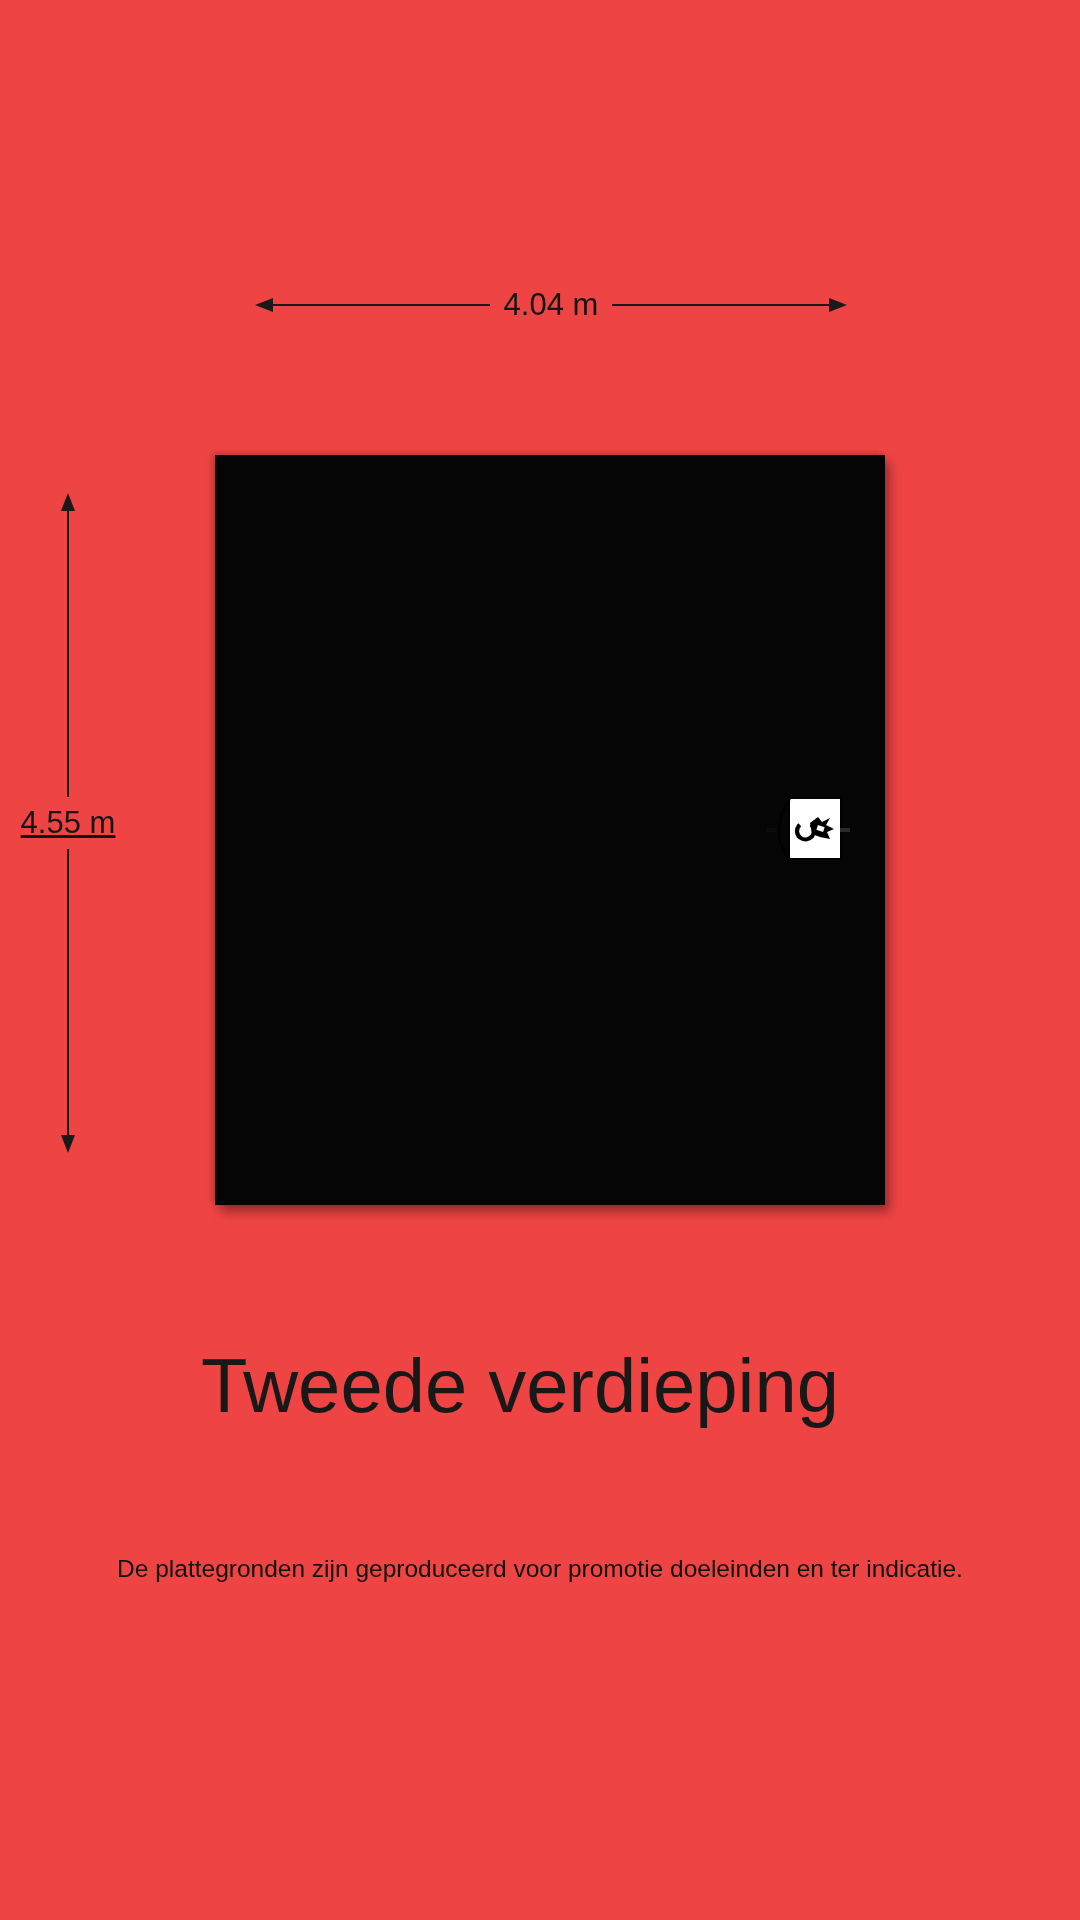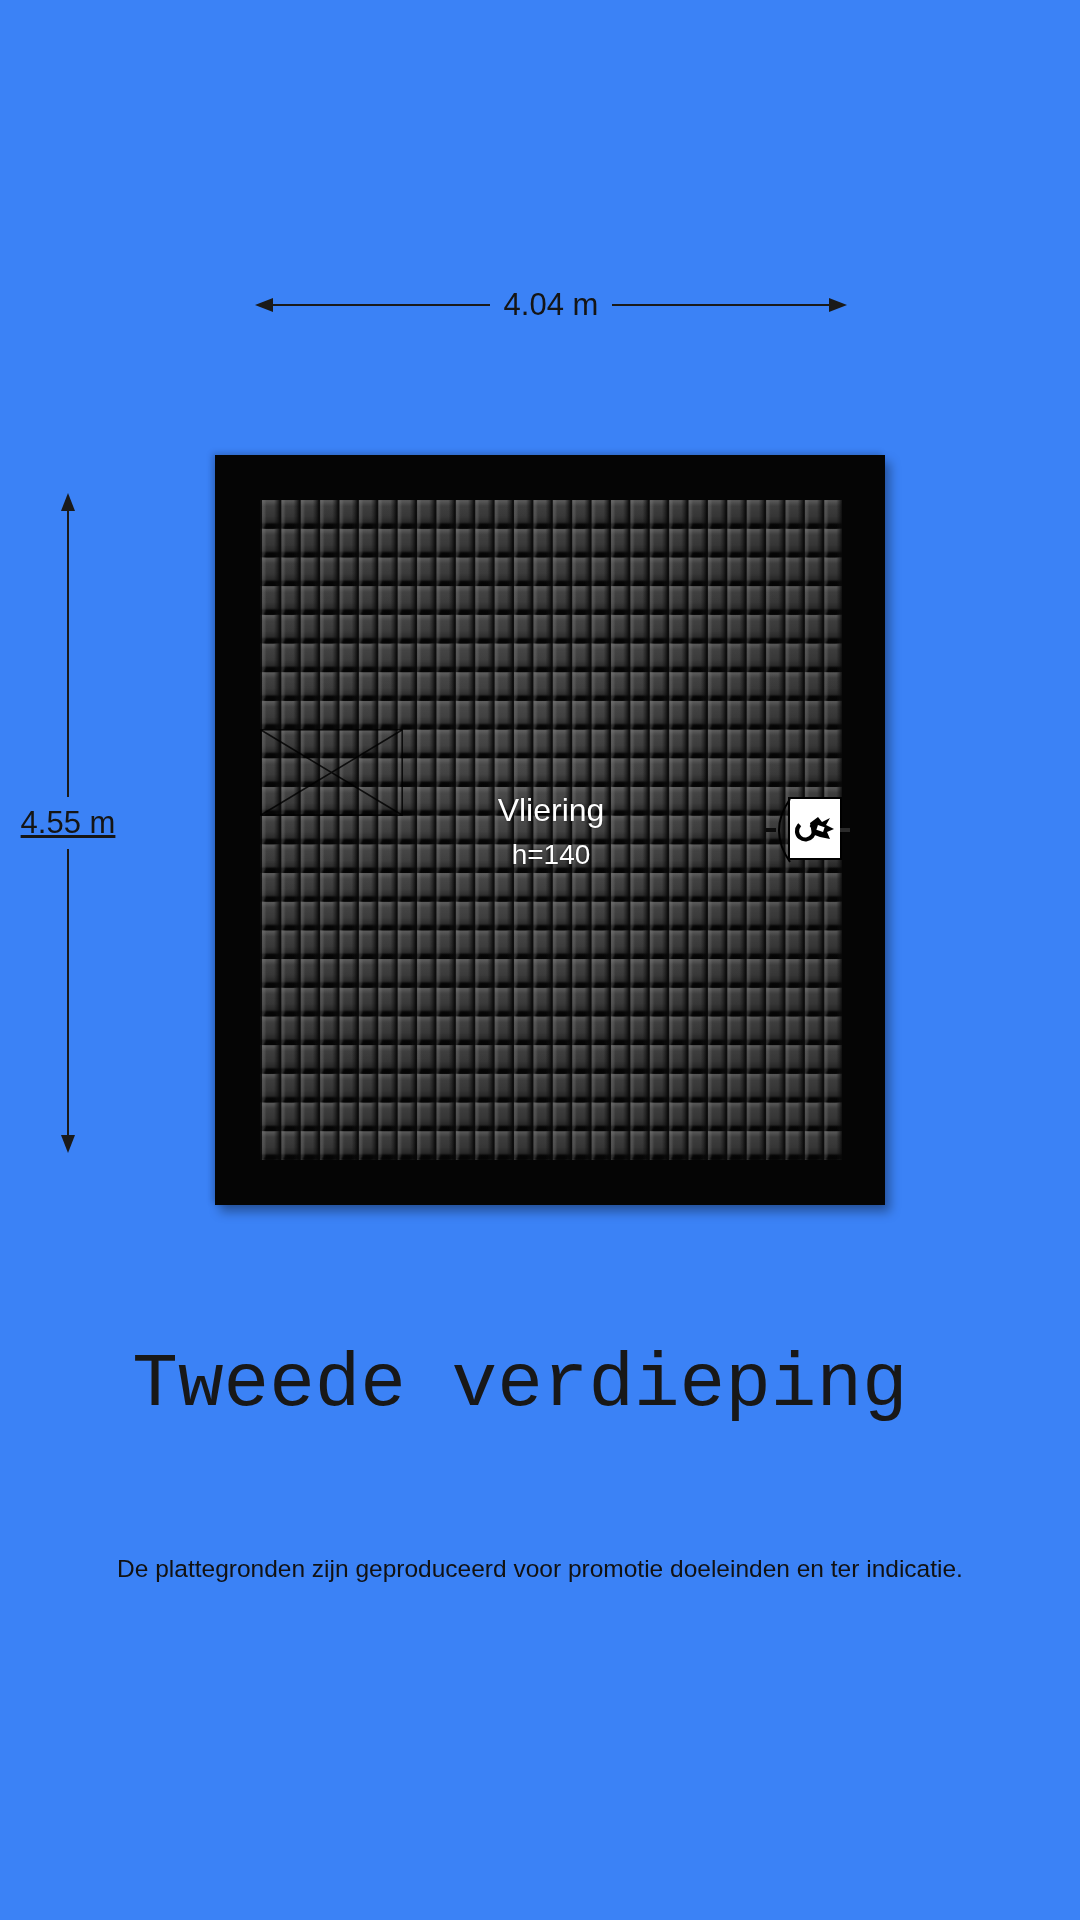--- a/index.html
+++ b/index.html
@@ -1,20 +1,20 @@
 <!DOCTYPE html>
 <html><head>
 <meta charset="utf-8">
 <style>
   * { margin:0; padding:0; box-sizing:border-box; }
   html,body { background:#ffffff; }
   body { font-family:"Liberation Sans", sans-serif; }
   .page {
     position:relative; width:1080px; height:1920px;
-    background:#3b82f6; overflow:hidden;
+    background:#ef4444; overflow:hidden;
   }
 
   
   .dim-label { font-size:31px; color:#151515; white-space:nowrap; }
   .dim-h {
     position:absolute; left:255px; top:289px; width:592px; height:32px;
     display:flex; align-items:center;
   }
   .dim-h .dline { flex:1; height:2px; background:#1a1a1a; }
   .dim-h .dim-label { padding:0 14px; }
@@ -64,21 +64,21 @@
     background:#ffffff; border:2px solid #000000;
     display:flex; align-items:center; justify-content:center;
   }
   .boiler-arc { position:absolute; left:-15px; top:-1px; }
   .boiler-dash-l { position:absolute; left:-24px; top:29px; width:10px; height:4px; background:#0c0c0c; }
   .boiler-dash-r { position:absolute; right:-10px; top:29px; width:10px; height:4px; background:#2a2a2a; }
 
   
   .floor-title {
     position:absolute; left:0; top:1342px; width:1040px;
-    text-align:center; font-size:76px; color:#181818; font-weight:400;font-family:Liberation Mono, monospace;
+    text-align:center; font-size:76px; color:#181818; font-weight:400;
   }
   .disclaimer {
     position:absolute; left:0; top:1551px; width:1080px;
     text-align:center; font-size:24.5px; line-height:35px; color:#111111;
   }
 </style>
 </head>
 <body>
 
 <div class="page">
@@ -93,32 +93,20 @@
 
   <div class="dim-v">
     <span class="tri tri-up"></span>
     <span class="dline"></span>
     <span class="dim-label">4.55 m</span>
     <span class="dline"></span>
     <span class="tri tri-down"></span>
   </div>
 
   <div class="plan">
-    <div class="roof">
-
-      <div class="hatch">
-        <svg width="143" height="87" viewBox="0 0 143 87">
-          <rect x="0.8" y="0.8" width="141.4" height="85.4" fill="none" stroke="rgba(0,0,0,0.82)" stroke-width="1.6"></rect>
-          <path d="M1 1 L142 86 M142 1 L1 86" stroke="rgba(0,0,0,0.82)" stroke-width="1.6" fill="none"></path>
-        </svg>
-      </div>
-
-      <div class="room-name">Vliering</div>
-      <div class="room-h">h=140</div>
-    </div>
 
     <div class="boiler">
       <svg class="boiler-arc" width="16" height="65" viewBox="0 0 16 65">
         <path d="M15 1 Q -7 32.5 15 64" stroke="#000000" stroke-width="2" fill="none"></path>
       </svg>
       <span class="boiler-dash-l"></span>
       <span class="boiler-dash-r"></span>
       <svg width="42" height="32" viewBox="0 0 42 32">
         <circle cx="11.5" cy="18" r="8.5" fill="none" stroke="#000000" stroke-width="4.2" stroke-dasharray="41 13" transform="rotate(-50 11.5 18)"></circle>
         <path d="M16 10 L24 4 L28 9 L36 5 L32 12 L40 16 L33 19 L36 26 L26 24 L18 21 Z" fill="#000000"></path>

